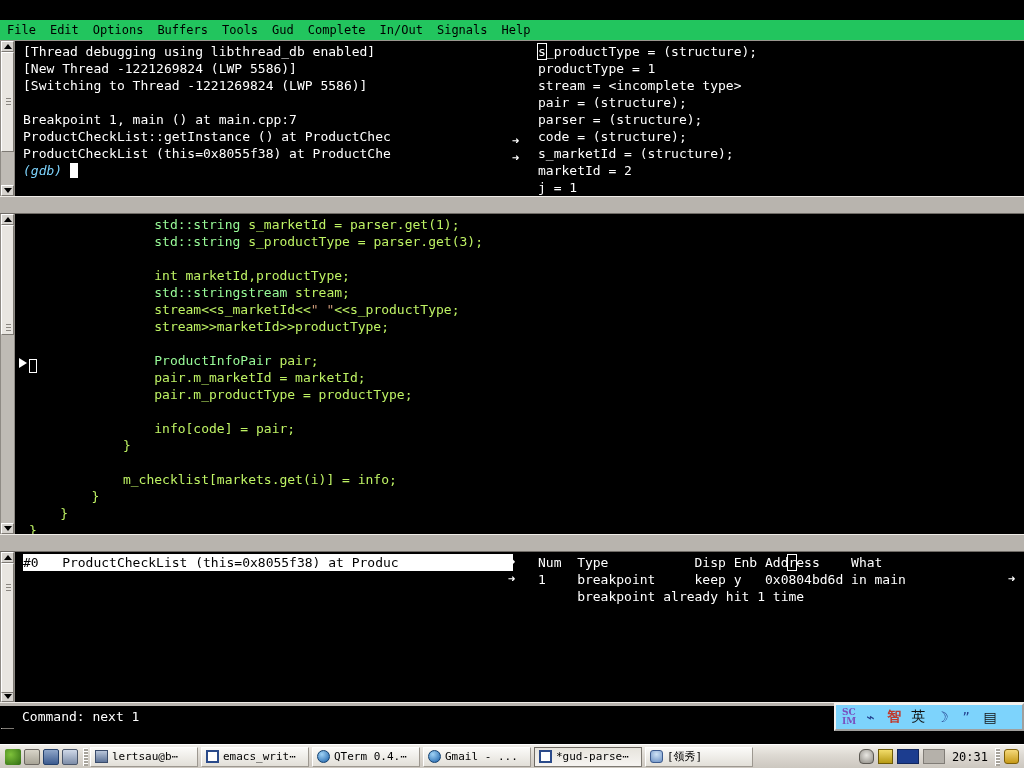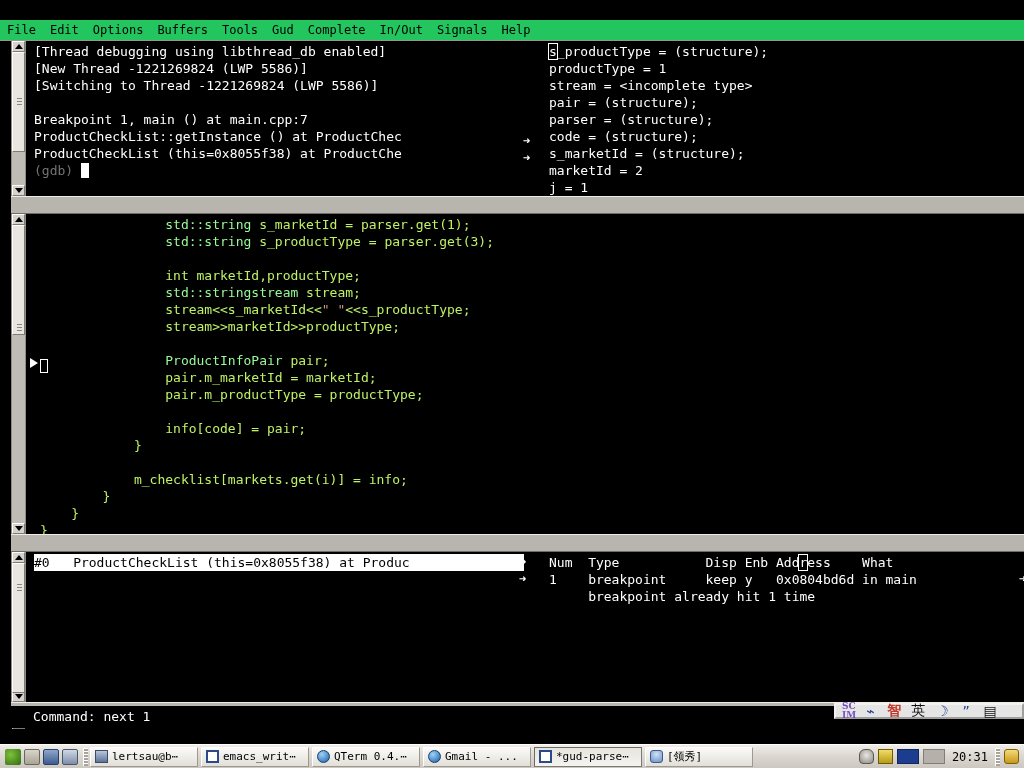--- a/index.html
+++ b/index.html
@@ -41,21 +41,21 @@
     position:absolute; left:0; top:20px; width:1024px; height:21px;
     background:#22c55e; display:flex; align-items:center;
     border-bottom:1px solid #9a968f;
   }
   .menu-item{
     color:#000; font-size:12px; padding:1px 7px;
     font-family:"DejaVu Sans Mono","Liberation Mono",monospace;
   }
 
   
-  .frame{ position:absolute; left:11px; top:41px; width:828px; height:687px; background:#000; }
+  .frame{ position:absolute; left:0; top:41px; width:828px; height:687px; background:#000; }
 
   .pane{ position:absolute; background:#000; overflow:hidden; }
 
   
   .sbar{
     position:absolute; top:0; width:15px; height:100%;
     background:#d6d3ce; border-right:1px solid #8f8b85;
     border-left:1px solid #8f8b85;
     display:flex; flex-direction:column; align-items:center;
   }
@@ -77,21 +77,21 @@
     background:repeating-linear-gradient(180deg,#8a8680 0 1px,transparent 1px 3px); }
 
   
   .txt{
     position:absolute; top:0; height:100%;
     font-family:"DejaVu Sans Mono","Liberation Mono",monospace;
     font-size:13px; line-height:17px; color:#ffffff;
     white-space:pre; padding-top:2px;
   }
   .ln{ height:17px; }
-  .cyan{ color:#737373; }
+  .cyan{ color:#7dd3fc;font-style:italic; }
   .green{ color:#98fb98; }
   .str{ color:#cd9b7a; }
   .cont{ color:#bef264;text-align:center; }
 
   
   .modeline{
     position:absolute; height:18px; line-height:18px;
     background:#b8b4ae; color:#000;
     font-family:"DejaVu Sans Mono","Liberation Mono",monospace;
     font-size:12px; white-space:pre; overflow:hidden;
@@ -121,22 +121,22 @@
     font-size:13px; line-height:22px; padding-left:22px; white-space:pre;margin-top:32px;
   }
   .mb-sb{
     position:absolute; left:0; bottom:0; width:15px; height:22px;
     background:#d6d3ce; border:1px solid #8f8b85;
     display:flex; flex-direction:column; justify-content:space-between; align-items:center;
   }
 
   
   .scim{
-    position:absolute; right:0; top:703px; width:190px; height:16px;
-    background:#e5e5e5; border:2px outset #f4f2ef;
+    position:absolute; right:0; top:703px; width:190px; height:28px;
+    background:#7dd3fc; border:2px outset #f4f2ef;
     display:flex; align-items:center; gap:4px; padding:4px 6px;
   }
   .scim .logo{ font-size:9px; line-height:9px; font-weight:bold;
     font-family:"DejaVu Serif","Liberation Serif",serif; color:#c0392b; }
   .scim .logo span{ display:block; color:#7a4fbf; }
   .scim .ic{ font-size:14px; color:#24408e; width:20px; text-align:center;
     font-family:"DejaVu Sans","Liberation Sans",sans-serif; }
   .scim .ic.red{ color:#c0392b; font-weight:bold; }
   .scim .ic.blk{ color:#111; }
 

